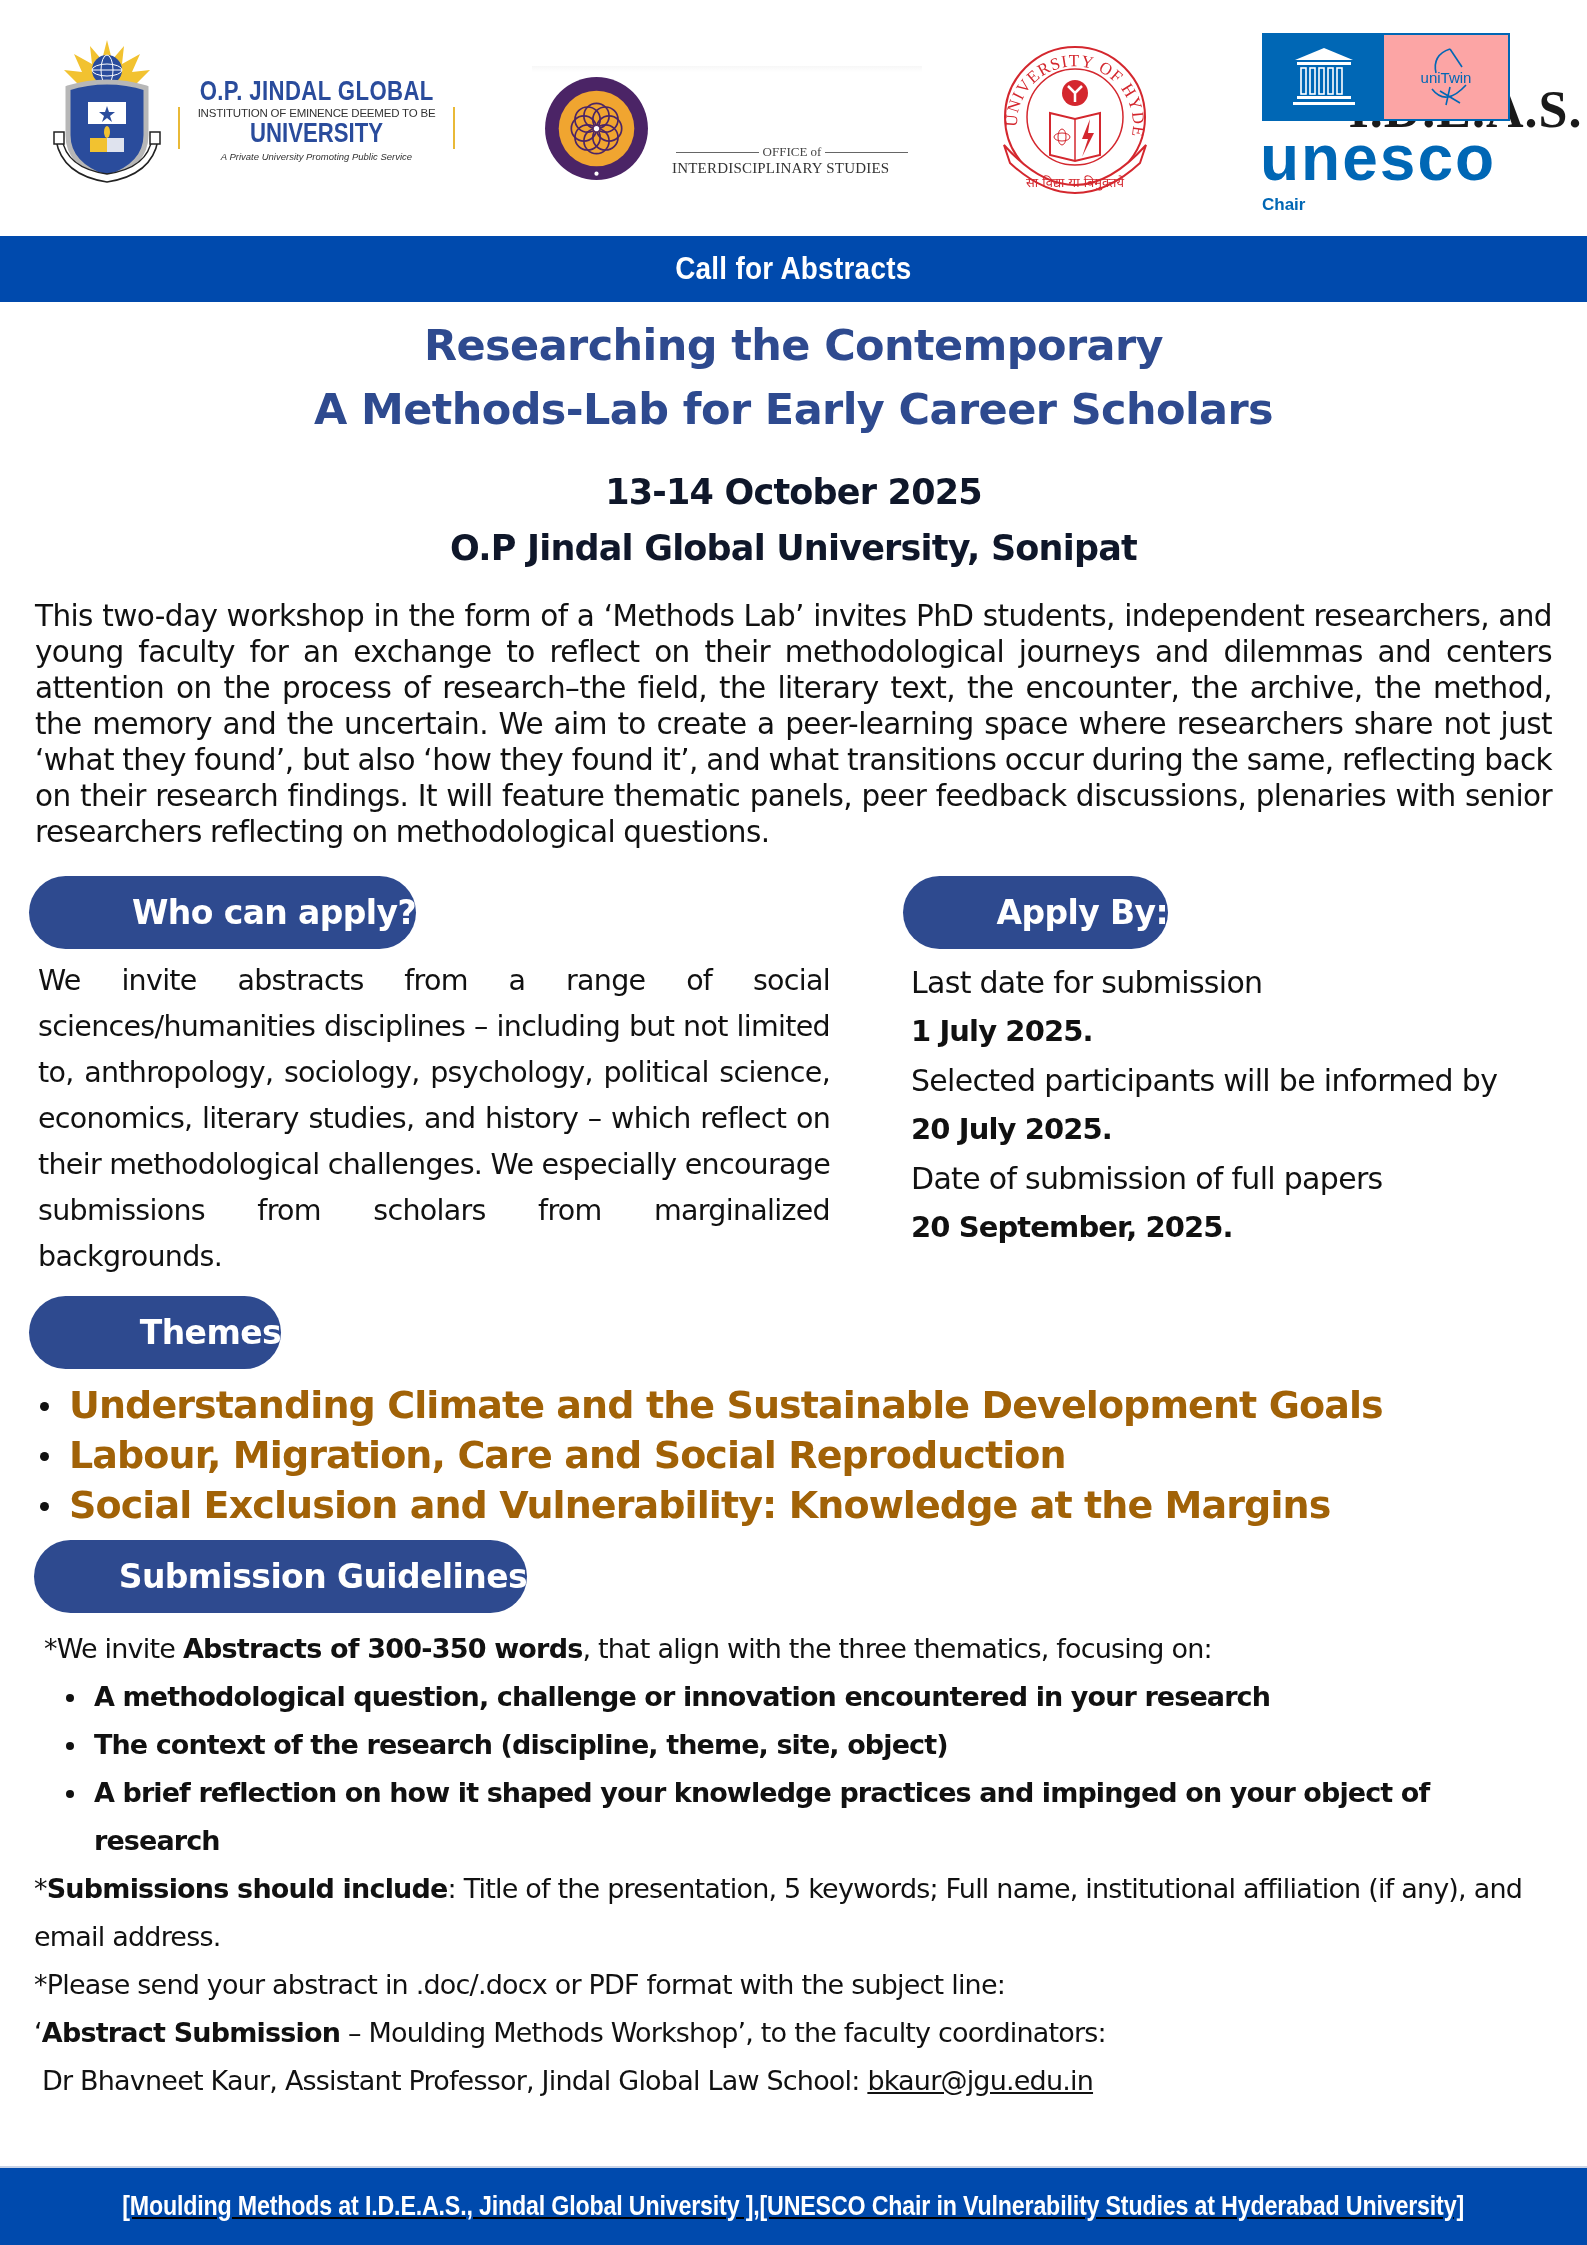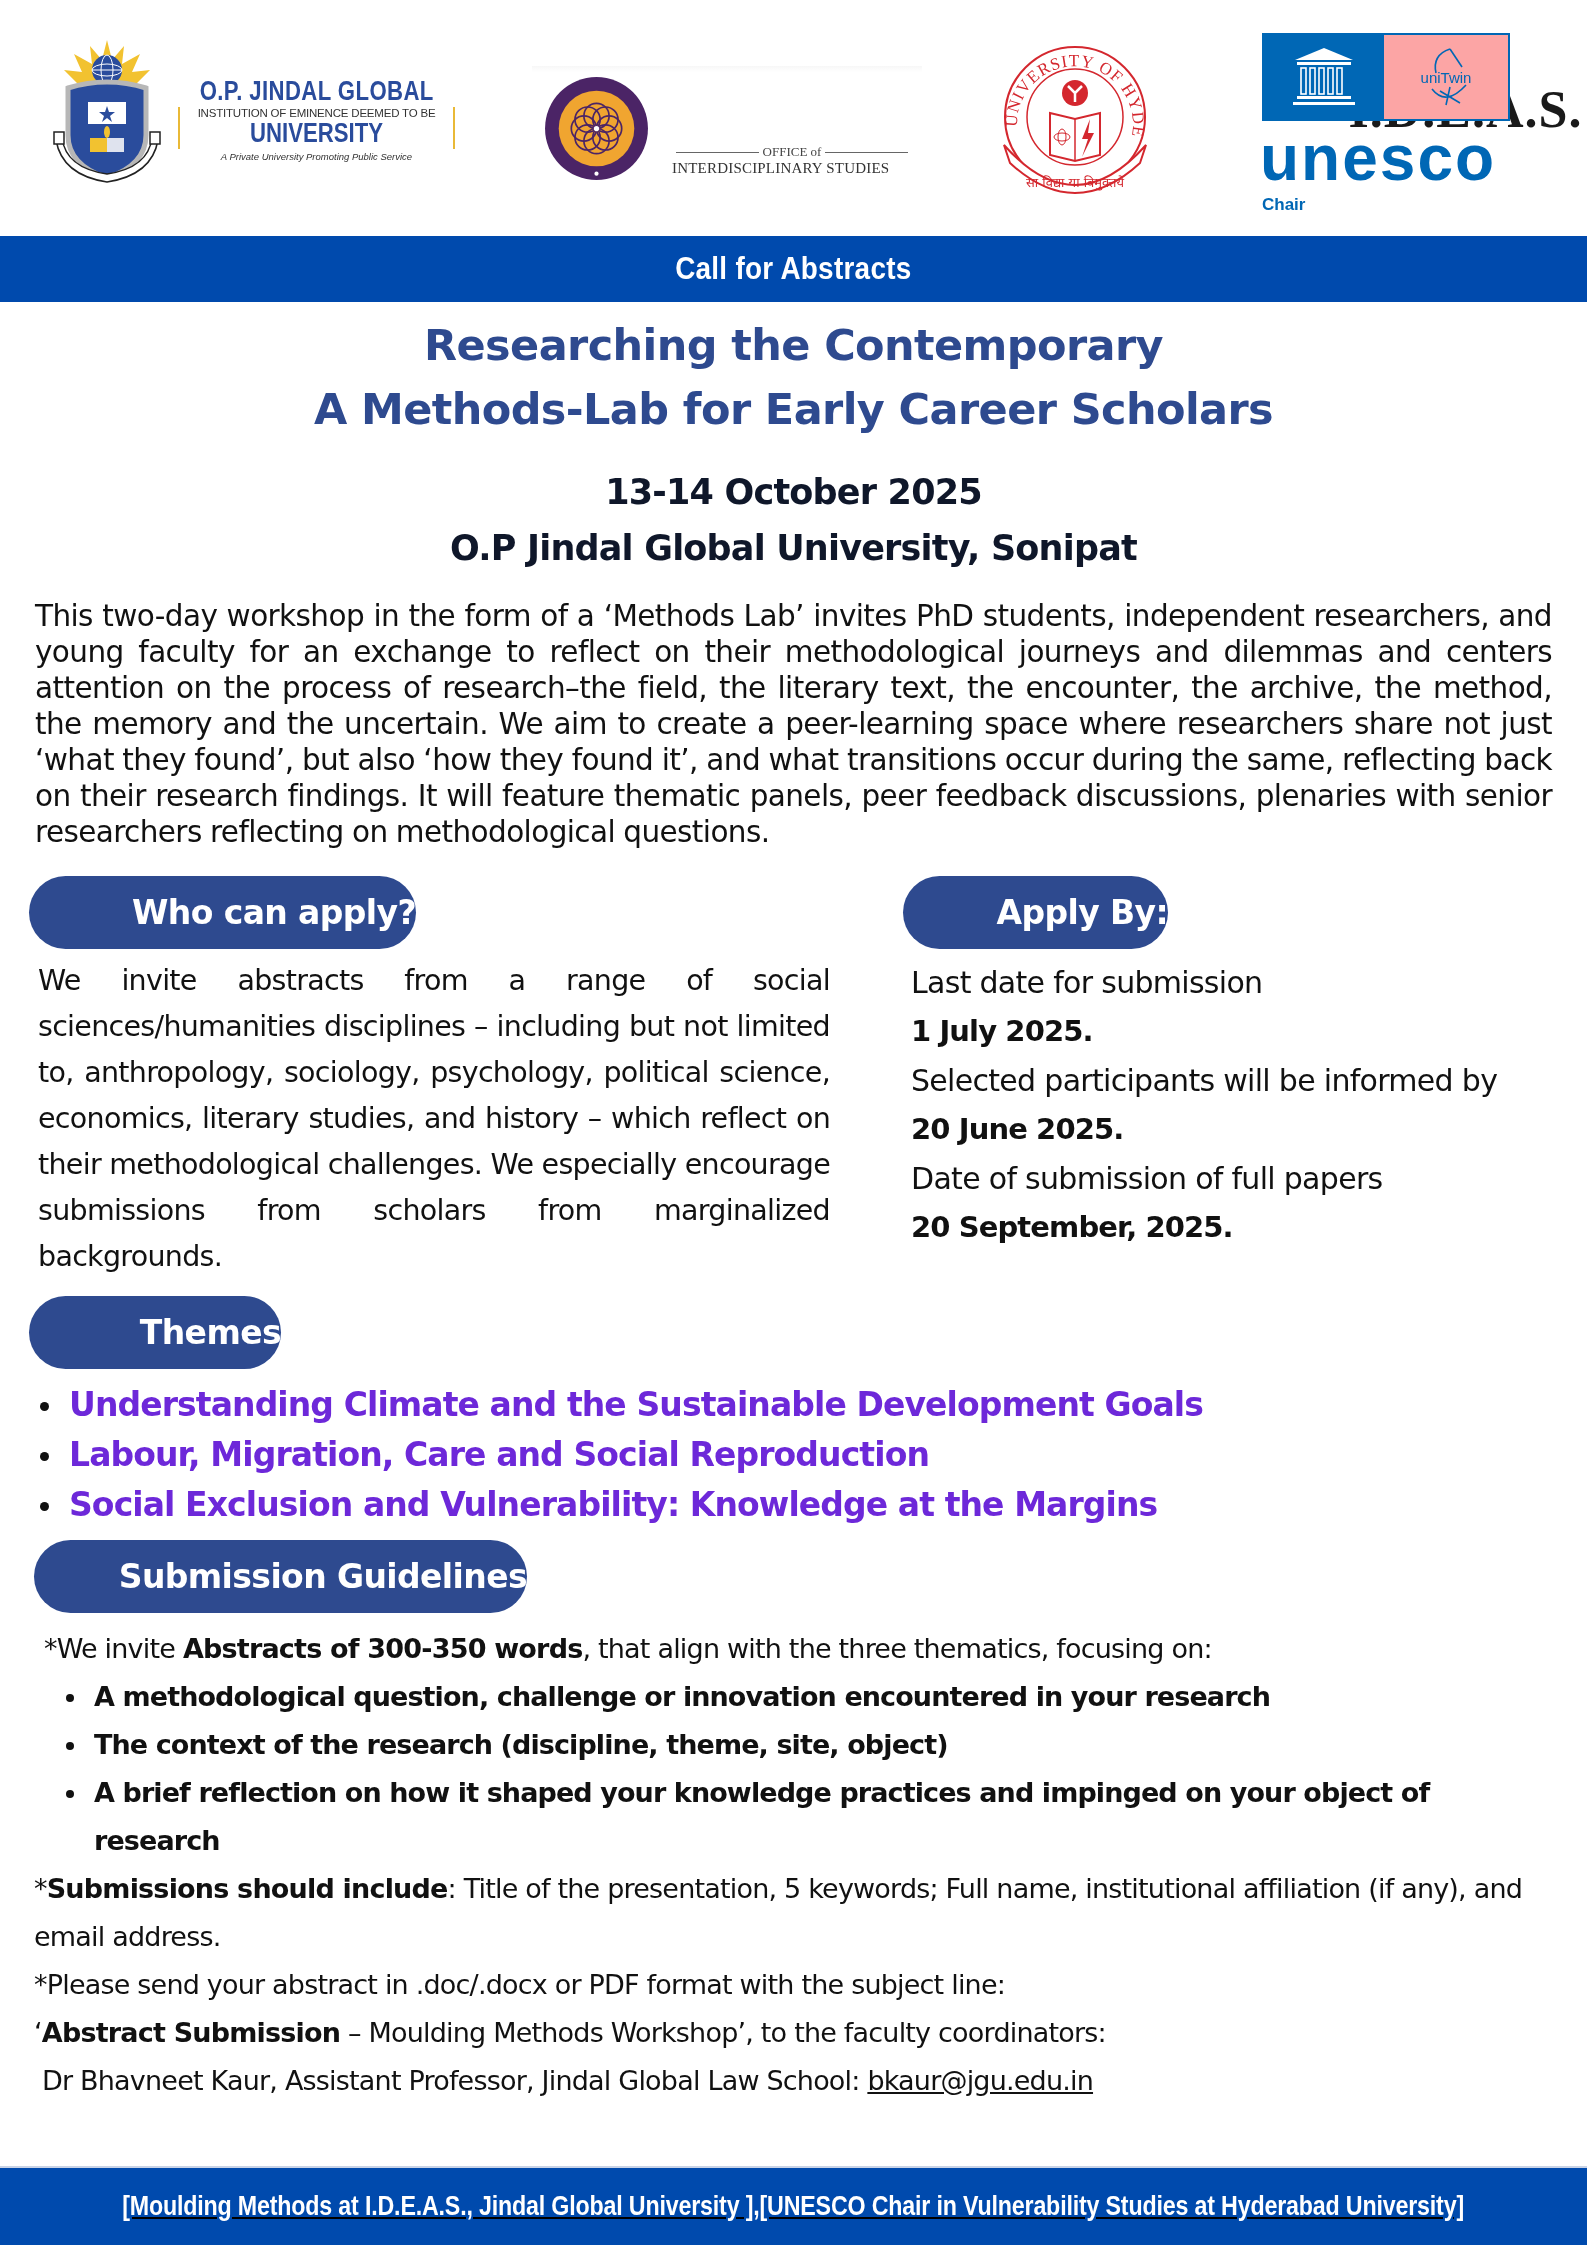--- a/index.html
+++ b/index.html
@@ -64,21 +64,21 @@
   
   .who-text { position: absolute; left: 38px; top: 958px; width: 792px; font-family: "DejaVu Sans", sans-serif; font-size: 28.5px; line-height: 46px; text-align: justify; text-align-last: left; letter-spacing: -0.7px; color: #111; }
 
   
   .apply-list { position: absolute; left: 911px; top: 958px; width: 640px; font-family: "DejaVu Sans", sans-serif; color: #111; }
   .apply-list div { font-size: 30px; line-height: 49px; letter-spacing: -0.7px; white-space: nowrap; }
   .apply-list .b { font-weight: bold; font-size: 29px; letter-spacing: -0.9px; }
 
   
   .themes { position: absolute; left: 34px; top: 1380px; width: 1500px; list-style: none; }
-  .themes li { position: relative; padding-left: 35px; font-family: "DejaVu Sans", sans-serif; font-weight: bold; font-size: 33px; line-height: 50px; letter-spacing: -0.9px; color: #6d28d9; white-space: nowrap; }
+  .themes li { position: relative; padding-left: 35px; font-family: "DejaVu Sans", sans-serif; font-weight: bold; font-size: 38px; line-height: 50px; letter-spacing: -0.9px; color: #a16207; white-space: nowrap; }
   .themes li::before { content: ""; position: absolute; left: 6px; top: 22px; width: 9px; height: 9px; border-radius: 50%; background: #111; }
 
   
   .guide { position: absolute; left: 34px; top: 1625px; width: 1520px; font-family: "DejaVu Sans", sans-serif; color: #111; }
   .guide .line { font-size: 27px; line-height: 48px; letter-spacing: -0.8px; white-space: nowrap; }
   .guide .indent1 { padding-left: 10px; }
   .guide ul { list-style: none; padding-left: 30px; }
   .guide ul li { position: relative; padding-left: 30px; font-weight: bold; font-size: 27px; line-height: 48px; letter-spacing: -0.9px; }
   .guide ul li::before { content: ""; position: absolute; left: 2px; top: 21px; width: 8px; height: 8px; border-radius: 50%; background: #111; }
   .guide b { font-weight: bold; }
@@ -213,21 +213,21 @@
 </div>
 <p class="who-text">We invite abstracts from a range of social sciences/humanities disciplines – including but not limited to, anthropology, sociology, psychology, political science, economics, literary studies, and history – which reflect on their methodological challenges. We especially encourage submissions from scholars from marginalized backgrounds.</p>
 
 <div class="pill p-apply">
   <span>Apply By:</span>
 </div>
 <div class="apply-list">
   <div>Last date for submission</div>
   <div class="b">1 July 2025.</div>
   <div>Selected participants will be informed by</div>
-  <div class="b">20 June 2025.</div>
+  <div class="b">20 July 2025.</div>
   <div>Date of submission of full papers</div>
   <div class="b">20 September, 2025.</div>
 </div>
 
 <div class="pill p-themes">
   <span>Themes</span>
 </div>
 <ul class="themes">
   <li>Understanding Climate and the Sustainable Development Goals</li>
   <li>Labour, Migration, Care and Social Reproduction</li>

